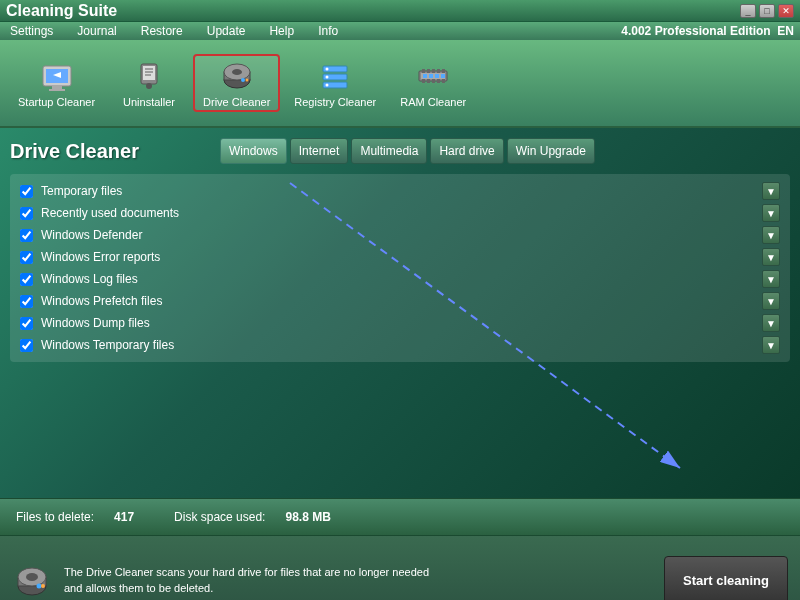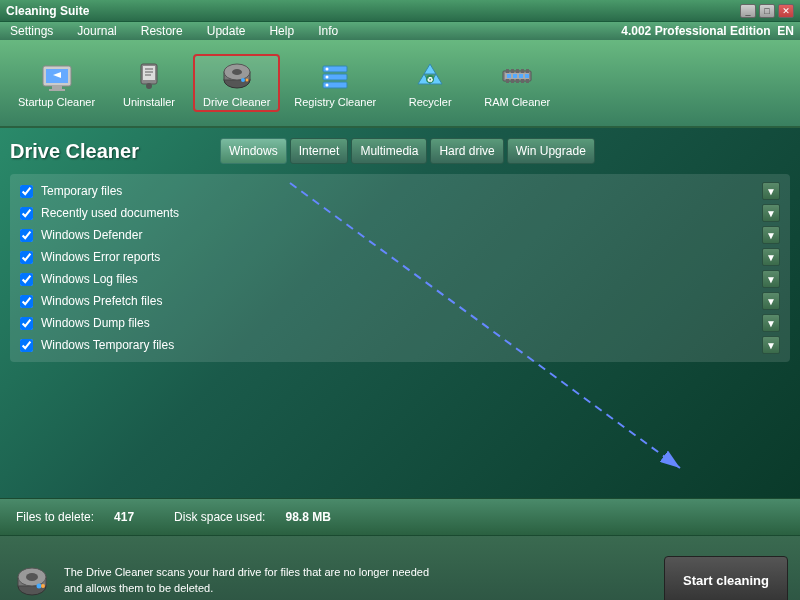--- a/index.html
+++ b/index.html
@@ -8,21 +8,21 @@
     
     .titlebar {
       background: linear-gradient(to bottom, #4a9a6a, #2a6b4a);
       height: 22px;
       display: flex;
       align-items: center;
       justify-content: space-between;
       padding: 0 6px;
       border-bottom: 1px solid #1a5a3a;
     }
-    .titlebar-title { color: white; font-size: 12px; font-weight: bold; }
+    .titlebar-title { color: white; font-size: 16px; font-weight: bold; }
     .titlebar-controls { display: flex; gap: 3px; }
     .titlebar-btn {
       width: 16px; height: 14px;
       background: linear-gradient(to bottom, #d0d0d0, #a0a0a0);
       border: 1px solid #666;
       border-radius: 2px;
       display: flex; align-items: center; justify-content: center;
       font-size: 9px; cursor: pointer; color: #333;
     }
     .titlebar-btn.close { background: linear-gradient(to bottom, #e06060, #c04040); color: white; }
@@ -268,32 +268,20 @@
         <rect x="6" y="16" width="24" height="6" rx="1" fill="#5af" stroke="#38a" stroke-width="1"></rect>
         <rect x="6" y="24" width="24" height="6" rx="1" fill="#5af" stroke="#38a" stroke-width="1"></rect>
         <circle cx="10" cy="11" r="1.5" fill="#fff"></circle>
         <circle cx="10" cy="19" r="1.5" fill="#fff"></circle>
         <circle cx="10" cy="27" r="1.5" fill="#fff"></circle>
       </svg>
     </div>
     <span>Registry Cleaner</span>
   </div>
 
-  <div class="tool-btn">
-    <div class="tool-icon">
-      <svg width="36" height="36" viewBox="0 0 36 36">
-        <path d="M18 6 L24 16 L12 16 Z" fill="#6cf" stroke="#38a" stroke-width="1"></path>
-        <path d="M6 26 L12 16 L18 26 Z" fill="#6cf" stroke="#38a" stroke-width="1"></path>
-        <path d="M30 26 L18 26 L24 16 Z" fill="#6cf" stroke="#38a" stroke-width="1"></path>
-        <circle cx="18" cy="21" r="4" fill="#2a8a5a"></circle>
-        <text x="15" y="24" fill="white" font-size="7" font-weight="bold">♻</text>
-      </svg>
-    </div>
-    <span>Recycler</span>
-  </div>
 
   <div class="tool-btn">
     <div class="tool-icon">
       <svg width="36" height="36" viewBox="0 0 36 36">
         <rect x="4" y="13" width="28" height="10" rx="1" fill="#888" stroke="#555" stroke-width="1"></rect>
         <rect x="7" y="11" width="3" height="14" fill="#666"></rect>
         <rect x="12" y="11" width="3" height="14" fill="#666"></rect>
         <rect x="17" y="11" width="3" height="14" fill="#666"></rect>
         <rect x="22" y="11" width="3" height="14" fill="#666"></rect>
         <rect x="27" y="11" width="3" height="14" fill="#666"></rect>

